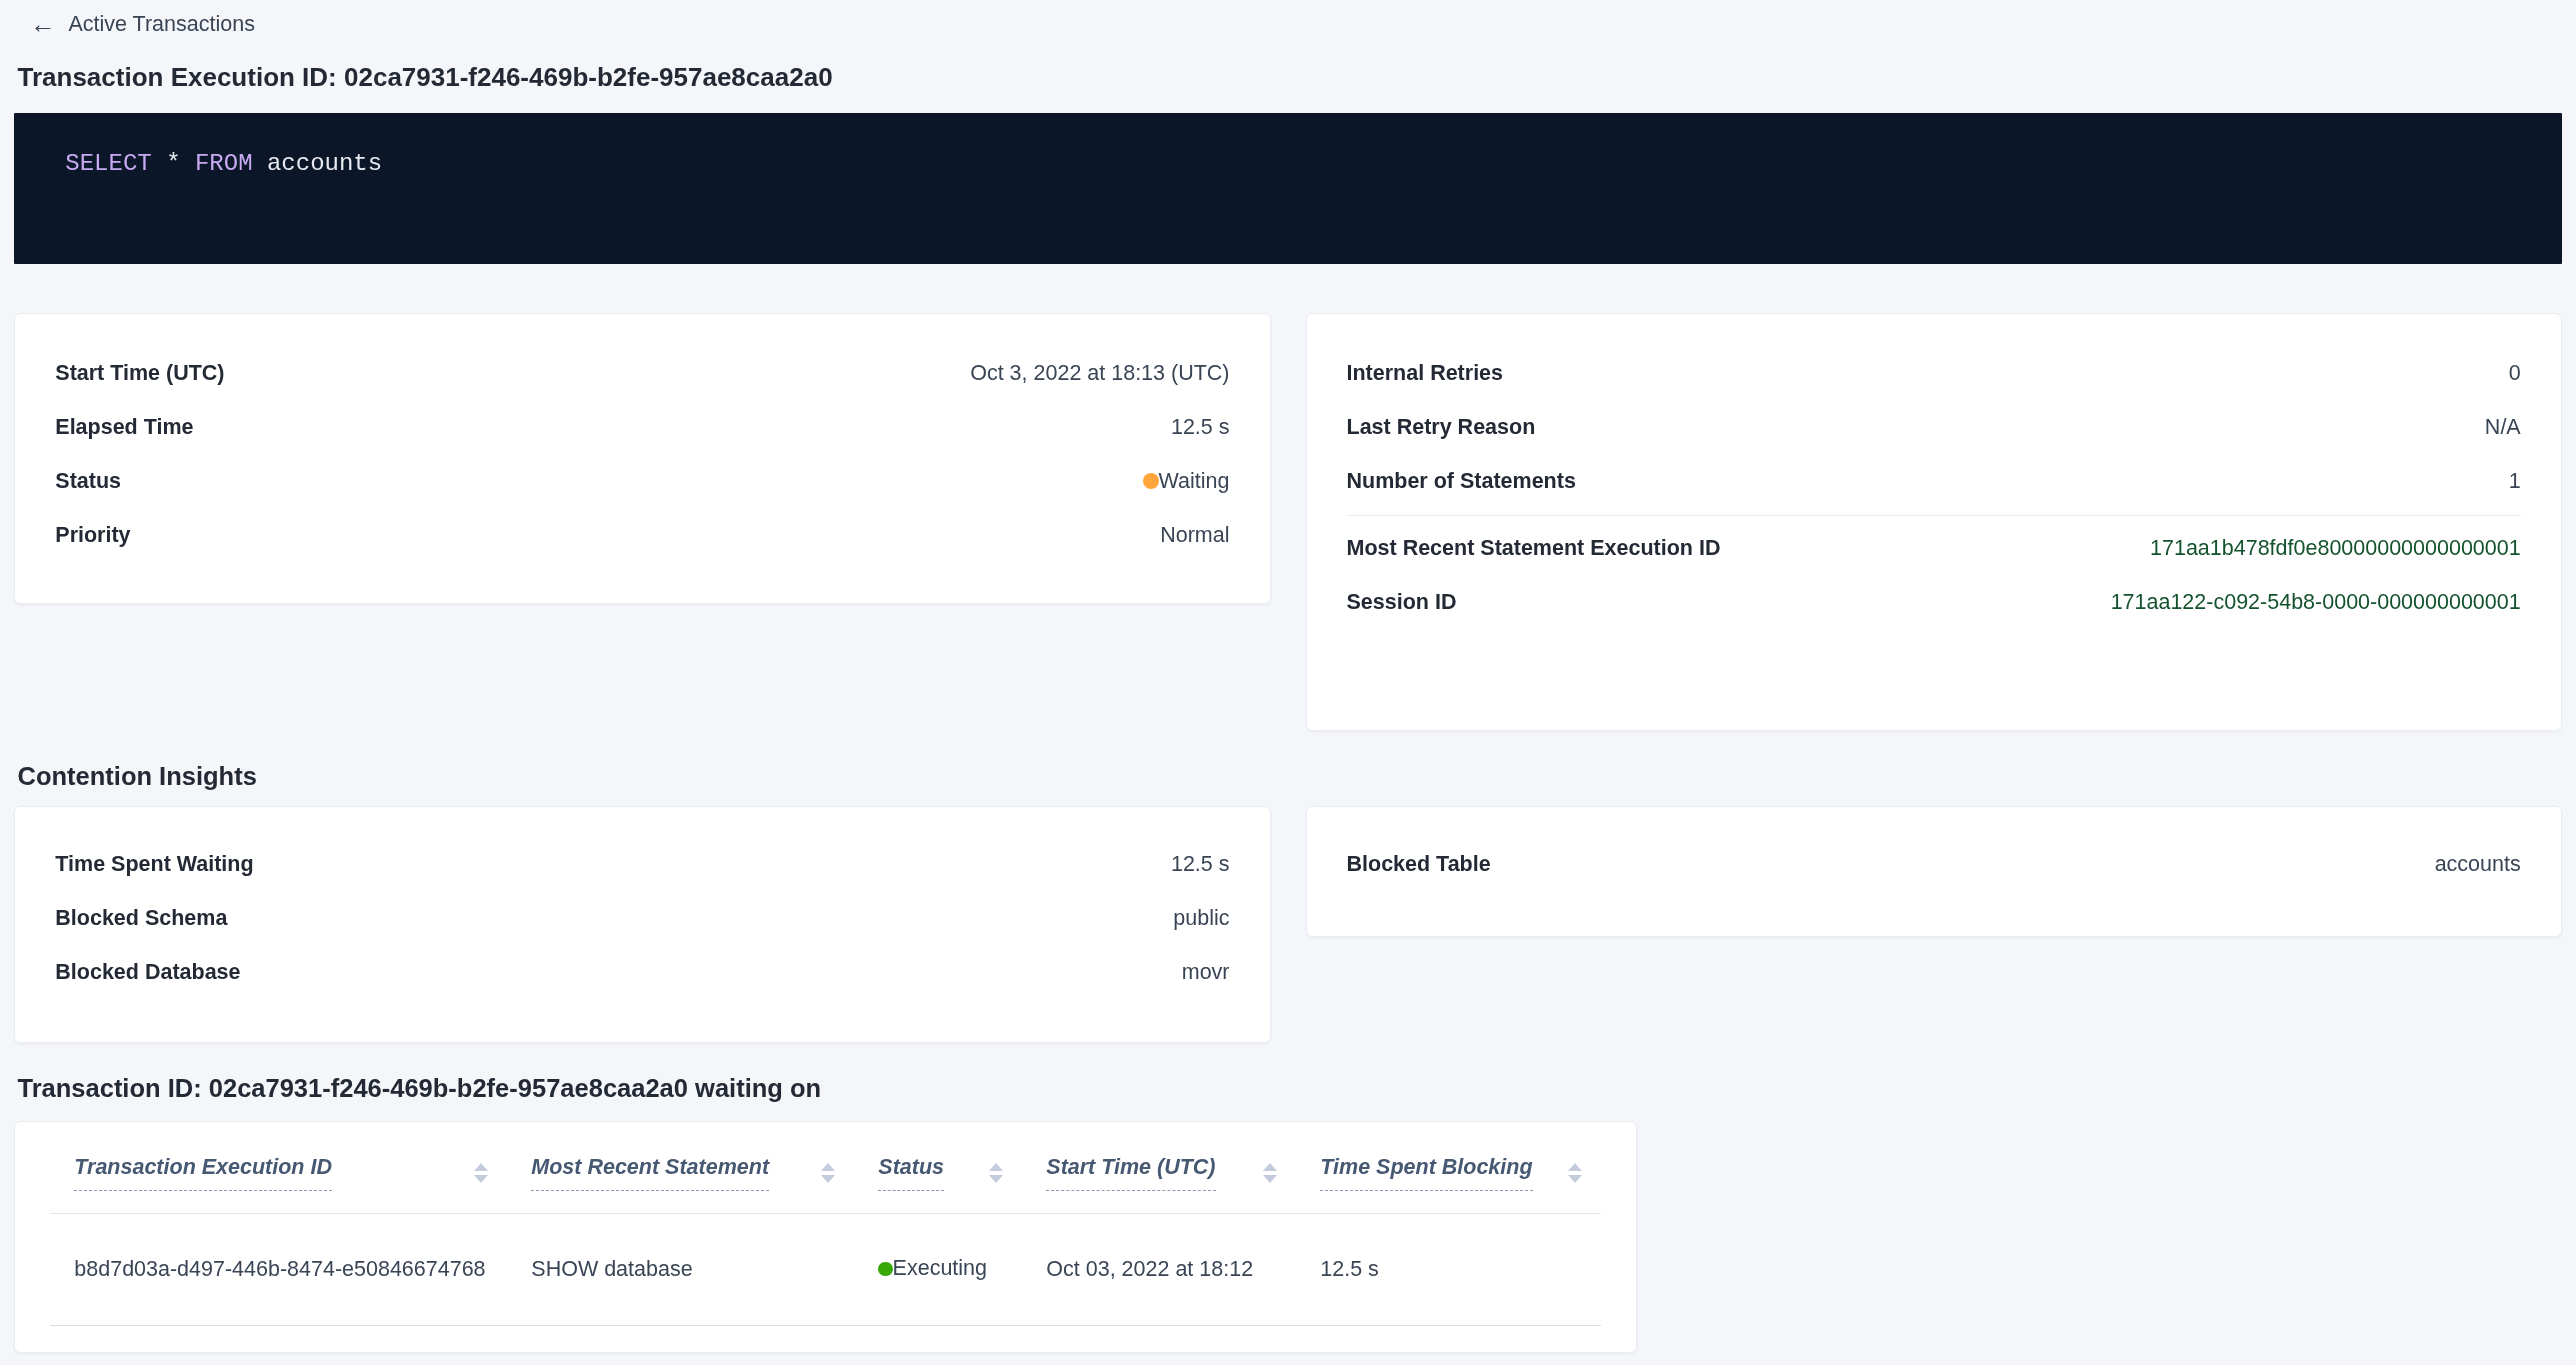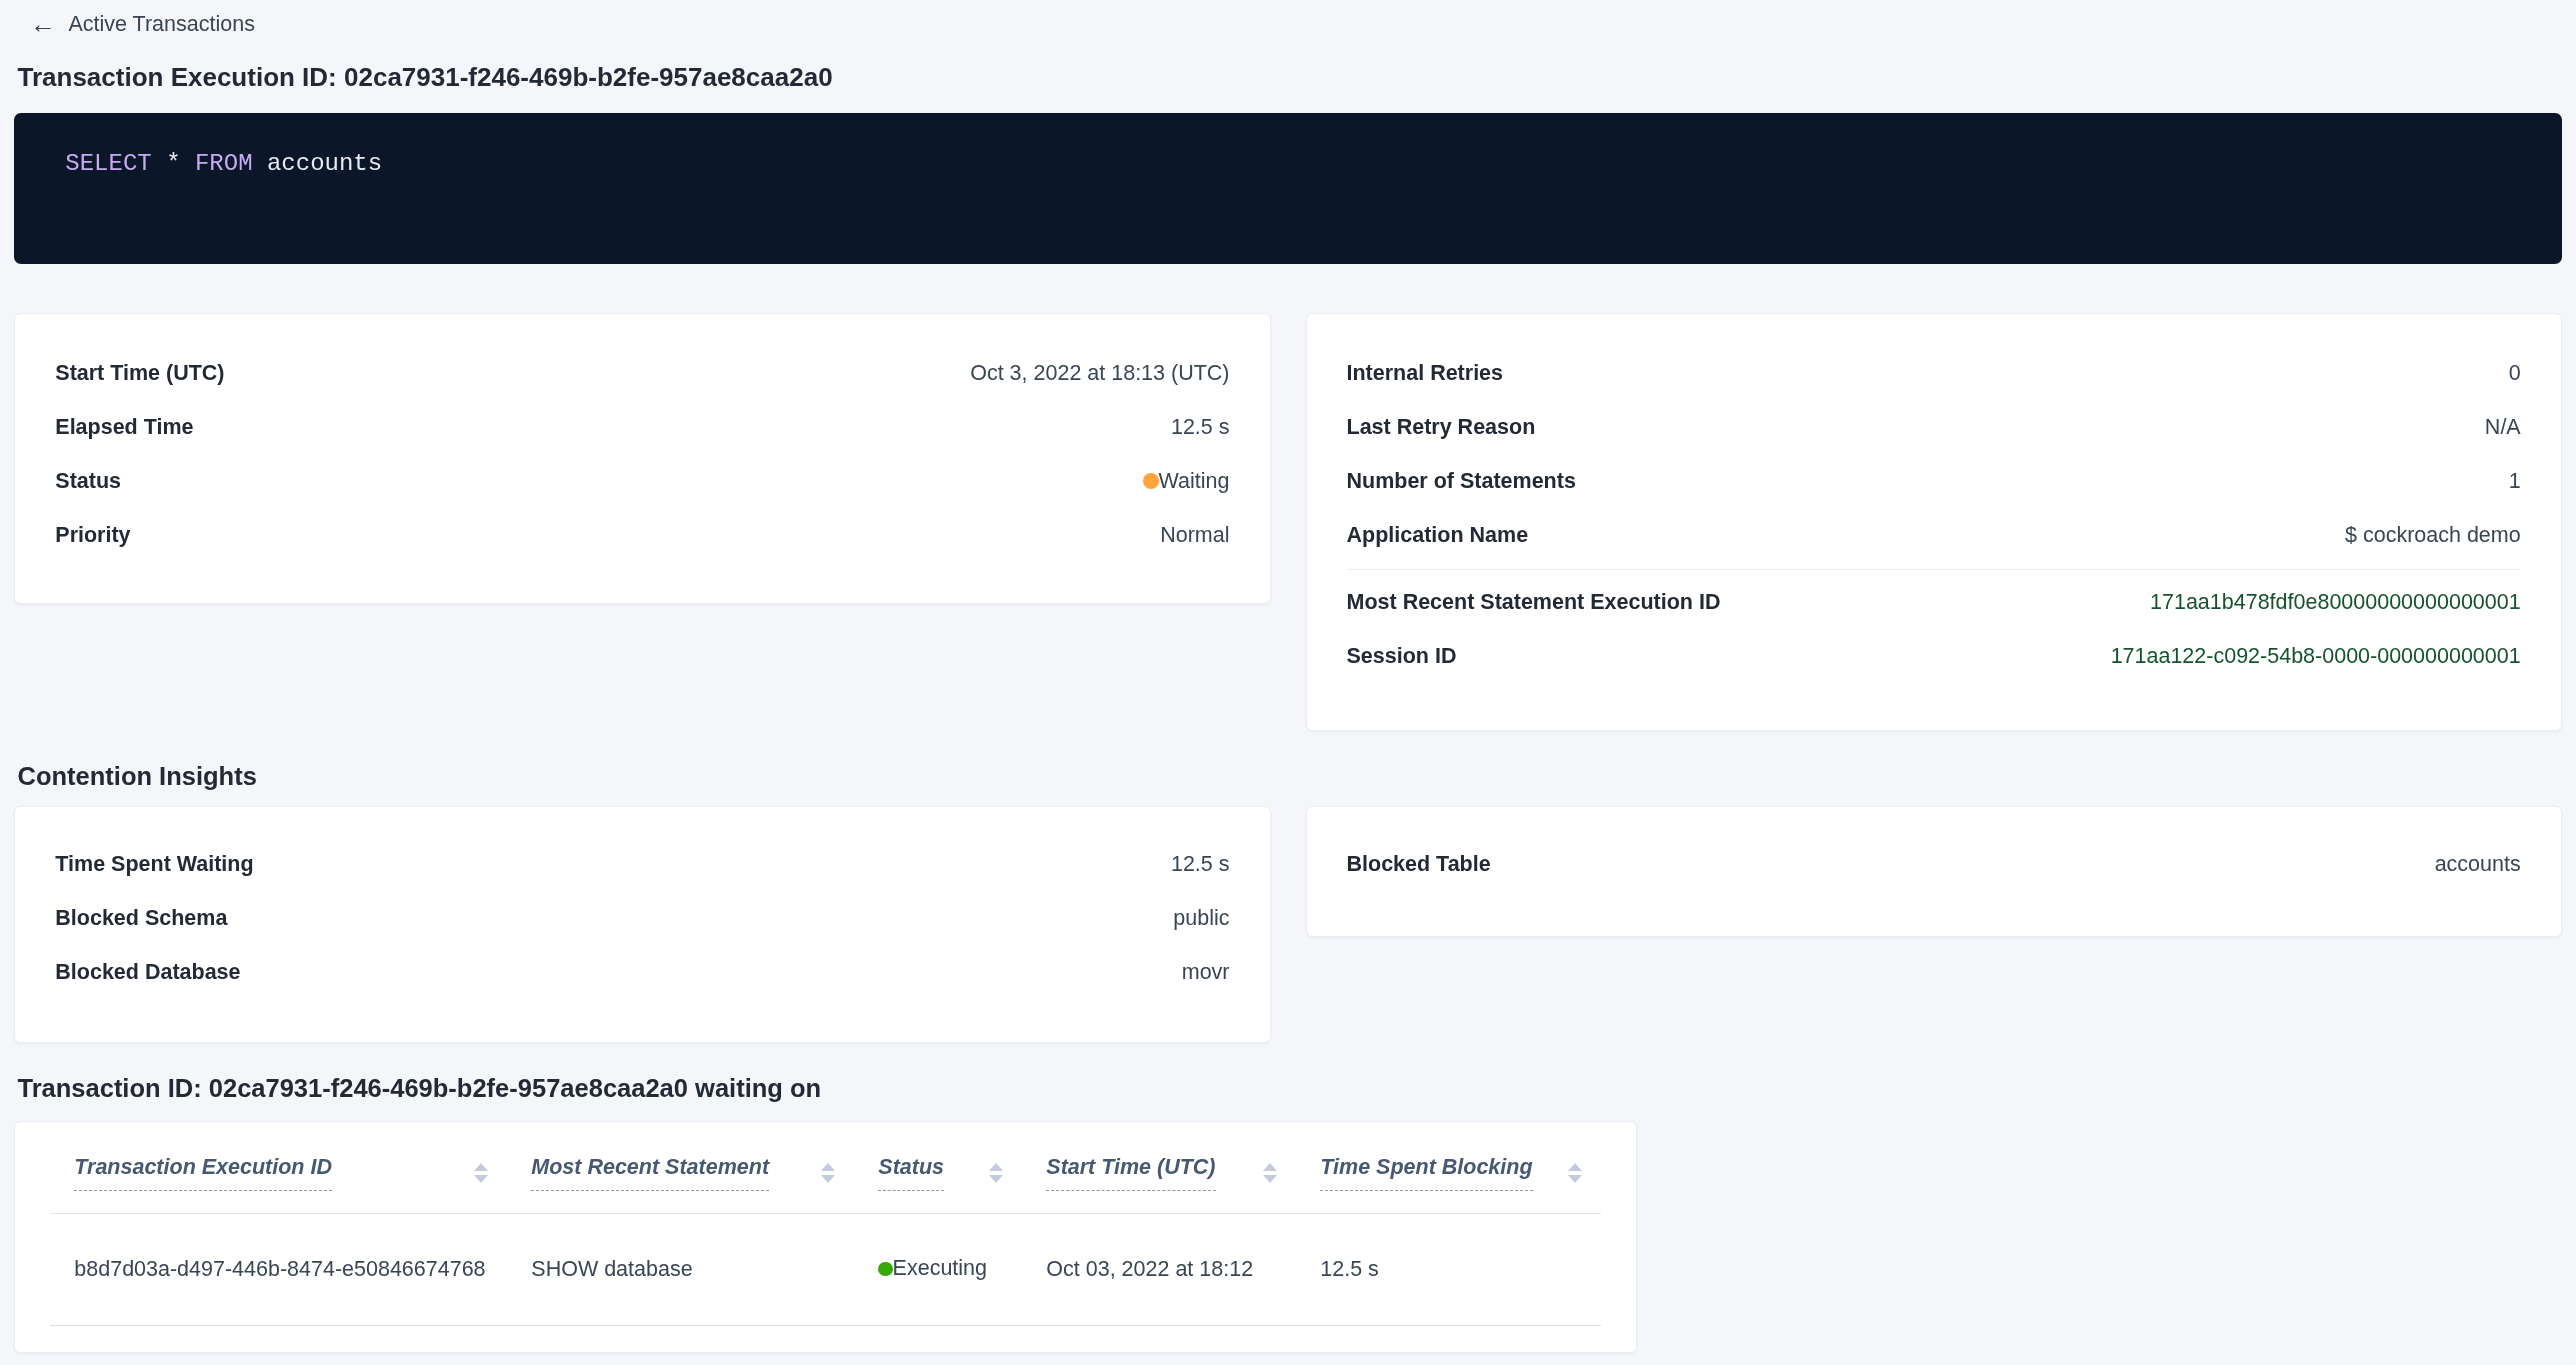--- a/index.html
+++ b/index.html
@@ -32,21 +32,21 @@
     line-height: 37px;
     font-weight: 700;
     color: #242a35;
   }
 
   
   .sql-box {
     margin-top: 17.5px;
     height: 151px;
     background: #0c1629;
-    border-radius: 7px;
+    border-radius: 1px;
     padding: 37px 0 0 51px;
   }
   .sql-code {
     font-family: "Liberation Mono", "DejaVu Sans Mono", monospace;
     font-size: 24px;
     color: #e7eaf1;
     white-space: pre;
   }
   .sql-kw { color: #c7aaf2; }
 
@@ -203,24 +203,20 @@
         <span class="kv-label">Internal Retries</span>
         <span class="kv-value">0</span>
       </div>
       <div class="kv-row">
         <span class="kv-label">Last Retry Reason</span>
         <span class="kv-value">N/A</span>
       </div>
       <div class="kv-row">
         <span class="kv-label">Number of Statements</span>
         <span class="kv-value">1</span>
-      </div>
-      <div class="kv-row">
-        <span class="kv-label">Application Name</span>
-        <span class="kv-value">$ cockroach demo</span>
       </div>
       <div class="card-divider"></div>
       <div class="kv-row">
         <span class="kv-label">Most Recent Statement Execution ID</span>
         <span class="kv-value"><a class="link">171aa1b478fdf0e80000000000000001</a></span>
       </div>
       <div class="kv-row">
         <span class="kv-label">Session ID</span>
         <span class="kv-value"><a class="link">171aa122-c092-54b8-0000-000000000001</a></span>
       </div>

